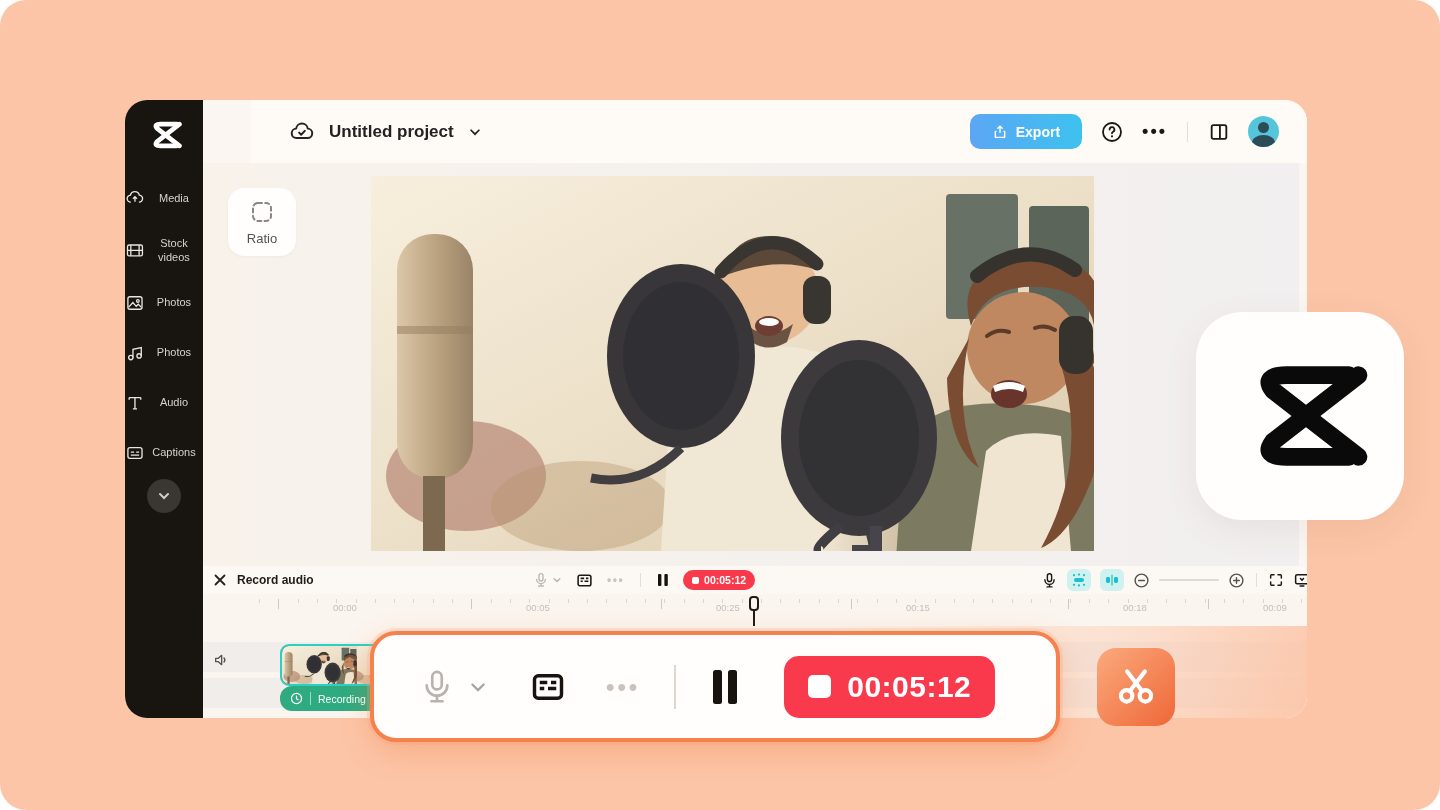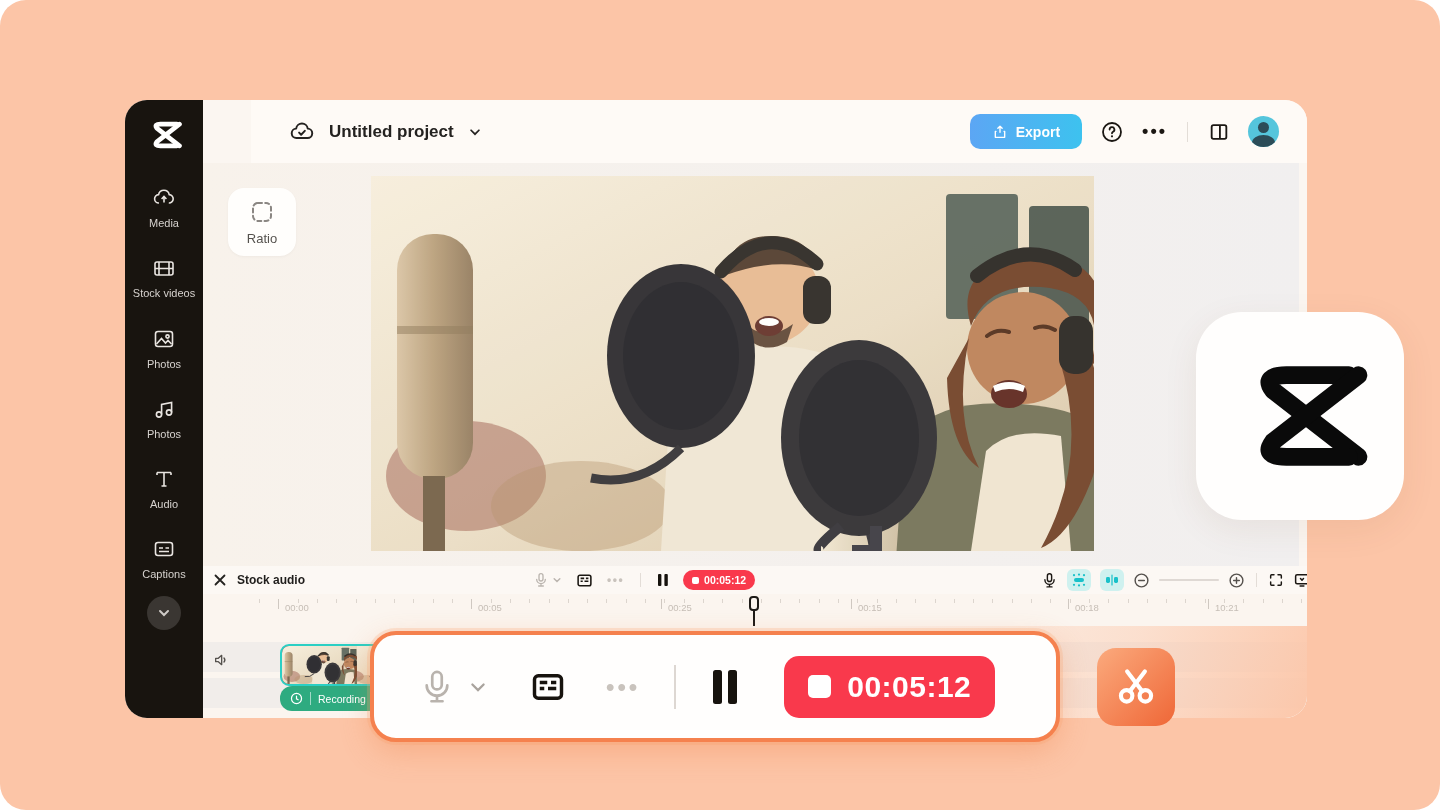--- a/index.html
+++ b/index.html
@@ -5,21 +5,21 @@
   html,body{margin:0;padding:0;background:#fff;}
   *{box-sizing:border-box;font-family:"Liberation Sans",sans-serif;}
   .stage{position:relative;width:1440px;height:810px;background:#fff;overflow:hidden;}
   .bg{position:absolute;inset:0;background:#FCC5A7;border-radius:26px;}
   
   .window{position:absolute;left:125px;top:100px;width:1182px;height:618px;background:#FBF6F1;border-radius:22px;overflow:hidden;}
   
   .sidebar{position:absolute;left:0;top:0;width:78px;height:100%;background:#18140F;display:flex;flex-direction:column;align-items:center;}
   .side-logo{margin-top:20px;width:36px;height:30px;}
   .nav{margin-top:36px;display:flex;flex-direction:column;align-items:center;gap:26px;width:100%;}
-  .nav-item{display:flex;flex-direction:column;align-items:center;gap:6px;cursor:pointer;width:100%;}
+  .nav-item{display:flex;flex-direction:row;align-items:center;cursor:pointer;width:100%;}
   .nav-item svg{width:24px;height:24px;stroke:#E9E5E1;fill:none;stroke-width:1.6;}
   .nav-label{font-size:11px;color:#D6D2CE;text-align:center;line-height:1.3;width:70px;}
   .side-more{margin-top:14px;width:34px;height:34px;border-radius:50%;background:#3A3632;display:flex;align-items:center;justify-content:center;cursor:pointer;}
   
   .topbar{position:absolute;left:78px;top:0;right:0;height:63px;background:#FEFAF6;display:flex;align-items:center;margin-left:48px;}
   .tb-left{display:flex;align-items:center;margin-left:38px;gap:14px;}
   .proj-title{font-size:17px;font-weight:bold;color:#242220;}
   .tb-center{position:absolute;left:452px;display:flex;align-items:center;gap:12px;}
   .tool-btn{width:40px;height:40px;border-radius:10px;display:flex;align-items:center;justify-content:center;cursor:pointer;}
   .tool-btn.sel{background:#ECE8E3;}
@@ -40,21 +40,21 @@
   .tl-toolbar{position:absolute;left:78px;top:466px;right:0;height:28px;background:#FCF8F4;display:flex;align-items:center;}
   .tlt{position:absolute;top:0;height:28px;display:flex;align-items:center;}
   .rec-pill{display:flex;align-items:center;gap:5px;background:#F9394C;border-radius:10px;height:20px;padding:0 9px;color:#fff;cursor:pointer;}
   .rec-pill .sq{width:7px;height:7px;border-radius:2px;background:#fff;}
   .rec-pill .t{font-size:10.5px;font-weight:bold;}
   .tgl{width:24px;height:22px;border-radius:6px;background:#CFF1EF;display:flex;align-items:center;justify-content:center;cursor:pointer;}
   
   .ruler{position:absolute;left:78px;top:494px;right:0;height:32px;background:#FBF5EF;}
   .tick{position:absolute;top:5px;width:1px;height:4px;background:#DCD5CE;}
   .tick.major{height:10px;background:#CFC8C1;}
-  .rlabel{position:absolute;top:8px;font-size:9.5px;color:#C6BEB6;}
+  .rlabel{position:absolute;top:8px;font-size:9.5px;color:#C6BEB6;margin-left:48px;}
   .playhead{position:absolute;left:545px;top:2px;width:12px;height:30px;cursor:pointer;}
   .ph-head{position:absolute;left:1px;top:0;width:10px;height:15px;border:2px solid #1E1B18;border-radius:4px;background:#FBF5EF;}
   .ph-line{position:absolute;left:5px;top:15px;width:2px;height:44px;background:#1E1B18;}
   
   .tracks{position:absolute;left:78px;top:526px;right:0;height:92px;background:#FBF5EF;}
   .band{position:absolute;left:0;right:0;background:#F1EDEA;}
   .clip{position:absolute;left:77px;top:18px;width:300px;height:42px;border:2px solid #2BCFC4;border-radius:9px;overflow:hidden;display:flex;background:#222;cursor:pointer;}
   .clip svg{flex:0 0 auto;}
   .wave{position:absolute;left:80px;top:62px;width:296px;height:10px;}
   .wave i{position:absolute;bottom:0;width:2px;background:#F2612D;border-radius:1px;}
@@ -252,21 +252,21 @@
           </g>
         </svg>
       </div>
     </div>
 
     <div class="tl-toolbar">
       <div class="tlt" style="left:10px;gap:10px;">
         <svg width="14" height="14" viewBox="0 0 14 14" stroke="#242220" stroke-width="1.8" stroke-linecap="round">
             <path d="M2.5 2.5 l9 9 M11.5 2.5 l-9 9"></path>
           </svg>
-        <span style="font-size:12px;font-weight:bold;color:#1F1D1B;">Stock audio</span>
+        <span style="font-size:12px;font-weight:bold;color:#1F1D1B;">Record audio</span>
       </div>
       <div class="tlt" style="left:330px;gap:14px;">
         <span style="display:flex;align-items:center;gap:3px;">
           <svg width="16" height="16" viewBox="0 0 24 24" fill="none" stroke="#BBB5AF" stroke-width="2" stroke-linecap="round">
               <rect x="9" y="2.5" width="6" height="11" rx="3"></rect>
               <path d="M5.5 11 a6.5 6.5 0 0 0 13 0 M12 17.5 V21 M8.5 21 h7"></path>
             </svg>
           <svg width="10" height="10" viewBox="0 0 16 16" fill="none" stroke="#BBB5AF" stroke-width="2.4" stroke-linecap="round">
               <path d="M3.5 6 l4.5 4.5 4.5-4.5"></path>
             </svg>
@@ -392,21 +392,21 @@
           <i class="tick major" style="left: 458px;"></i>
           <i class="tick major" style="left: 648px;"></i>
           <i class="tick major" style="left: 865px;"></i>
           <i class="tick major" style="left: 1005px;"></i>
         </div>
       <span class="rlabel" style="left:82px;">00:00</span>
       <span class="rlabel" style="left:275px;">00:05</span>
       <span class="rlabel" style="left:465px;">00:25</span>
       <span class="rlabel" style="left:655px;">00:15</span>
       <span class="rlabel" style="left:872px;text-align:center;">00:18</span>
-      <span class="rlabel" style="left:1012px;">10:21</span>
+      <span class="rlabel" style="left:1012px;">00:09</span>
       <div class="playhead">
         <div class="ph-head"></div>
         <div class="ph-line"></div>
       </div>
     </div>
 
     <div class="tracks">
       <div class="band" style="top:16px;height:30px;"></div>
       <div class="band" style="top:52px;height:30px;"></div>
       <svg width="16" height="16" viewBox="0 0 24 24" fill="none" stroke="#55514D" stroke-width="2" stroke-linejoin="round" style="position:absolute;left:10px;top:26px;">

